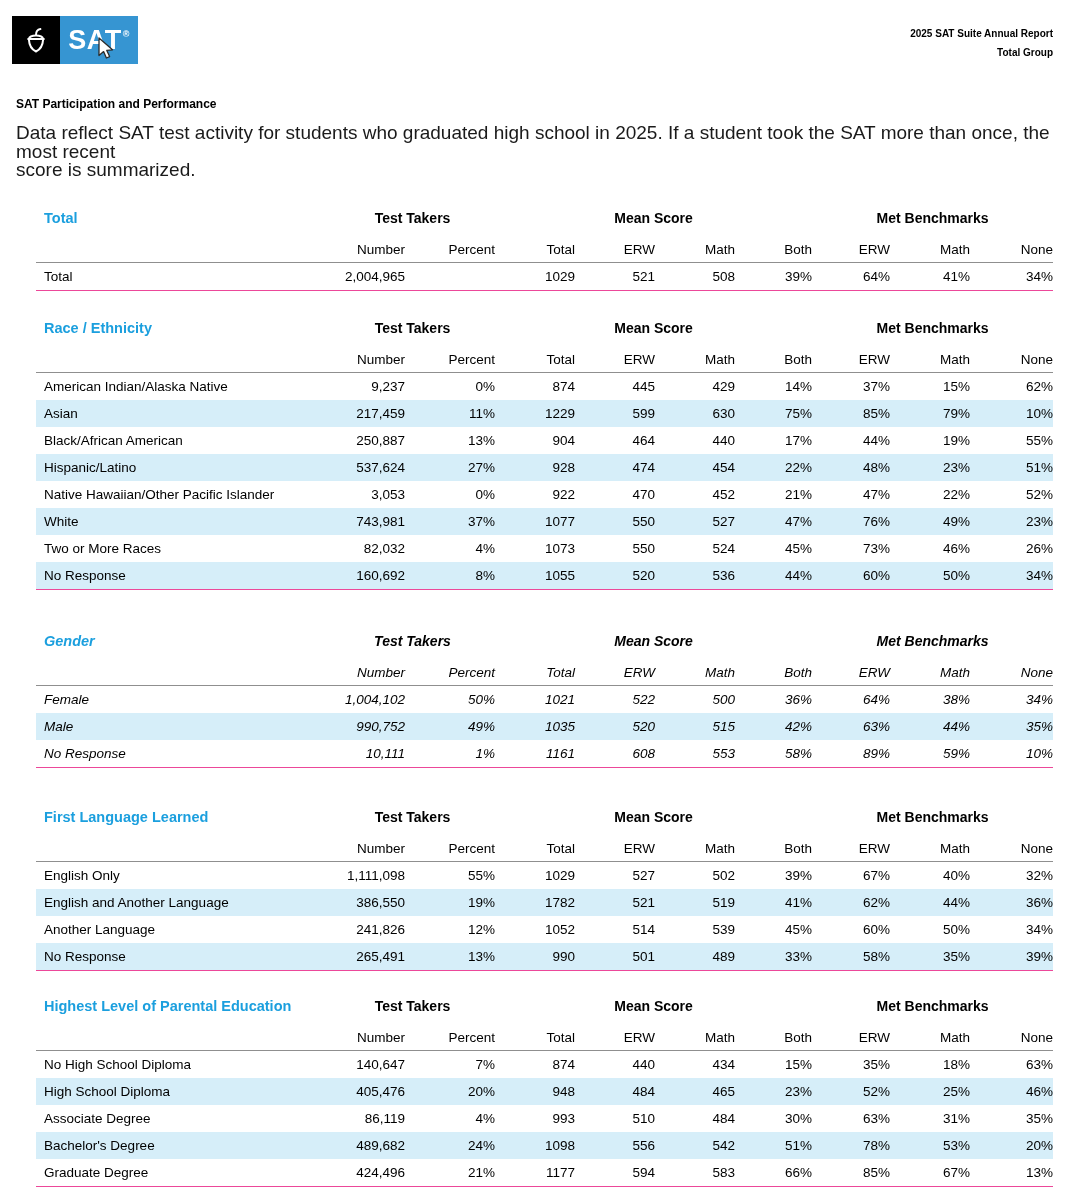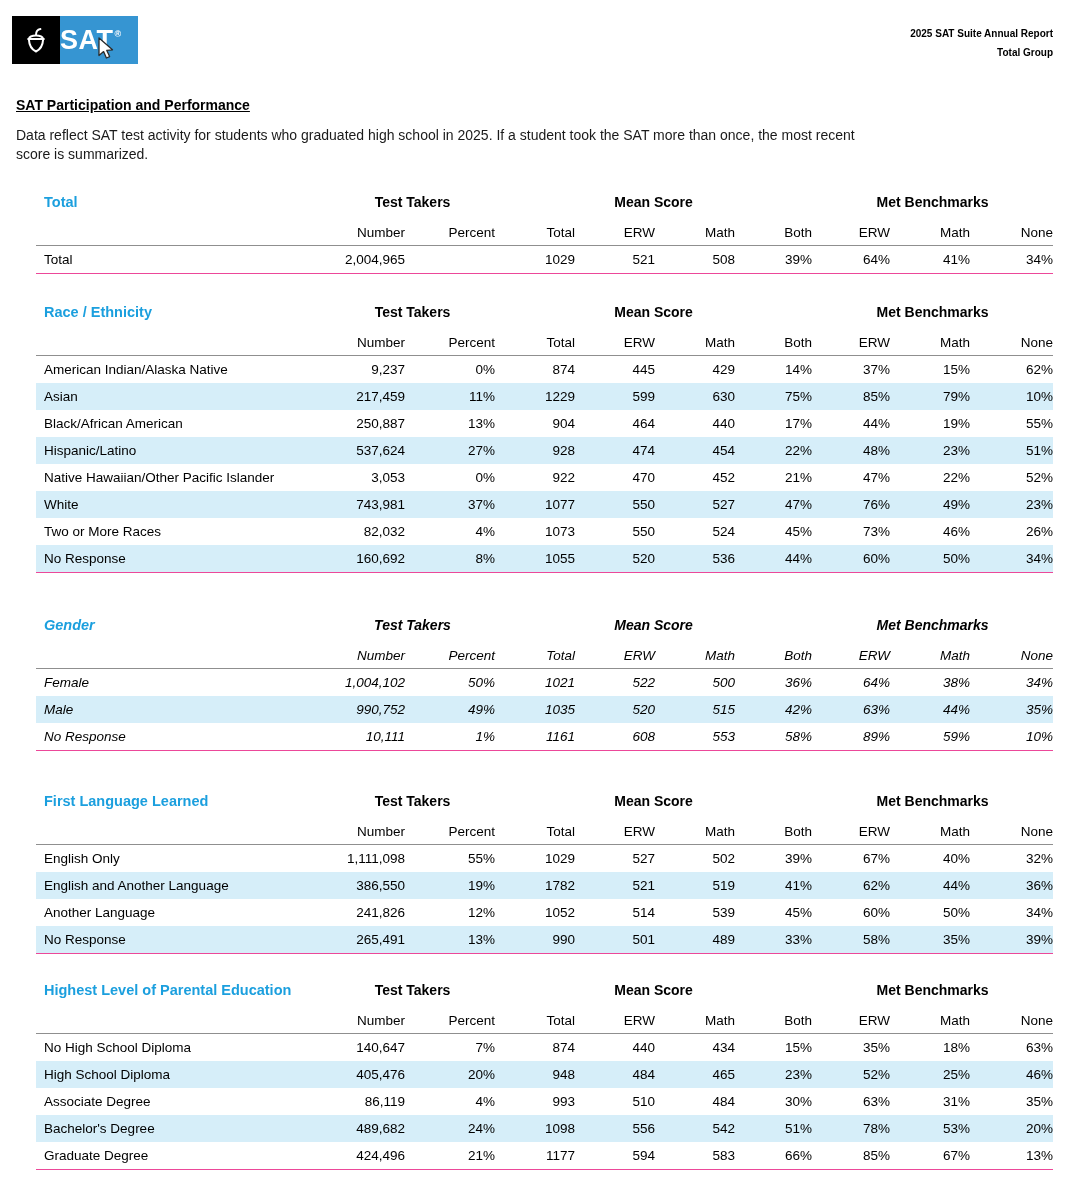--- a/index.html
+++ b/index.html
@@ -31,21 +31,21 @@
     position: relative;
   }
   .logo-black {
     width: 48px; height: 48px;
     background: #000;
     display: flex; align-items: center; justify-content: center;
   }
   .logo-blue {
     width: 78px; height: 48px;
     background: #3695d2;
-    display: flex; align-items: center; 
+    display: flex; align-items: center; justify-content: center;
     color: #fff;
     font-weight: bold;
     font-size: 27px;
     letter-spacing: 0.5px;
   }
   .logo-blue sup { font-size: 9px; margin-left: 1px; margin-top: -12px; }
   .cursor {
     position: absolute;
     left: 82px; top: 20px;
     width: 24px; height: 24px;
@@ -54,27 +54,26 @@
   .report-meta {
     text-align: right;
     font-weight: bold;
     font-size: 10px;
     line-height: 19px;
     padding-top: 8px;
   }
 
   
   .doc-title {
-    font-size: 14px;
+    font-size: 12px;
     font-weight: bold;
     margin: 33px 0 0 0;
-    text-decoration: underline;
   }
   .intro {
-    font-size: 14px;
+    font-size: 19px;
     line-height: 18.5px;
     margin-top: 13px;
     color: #1a1a1a;
   }
 
   
   table.report-table {
     border-collapse: collapse;
     table-layout: fixed;
     width: 1017px;

